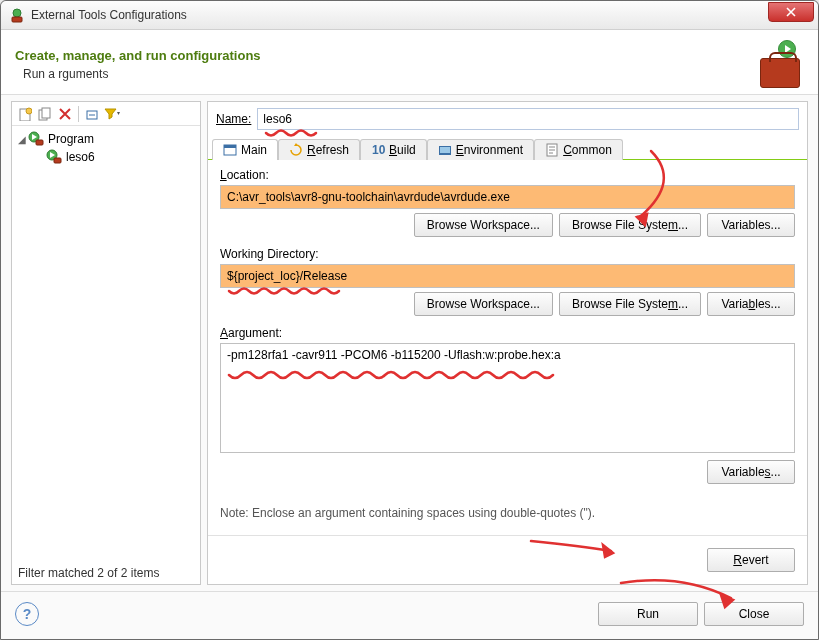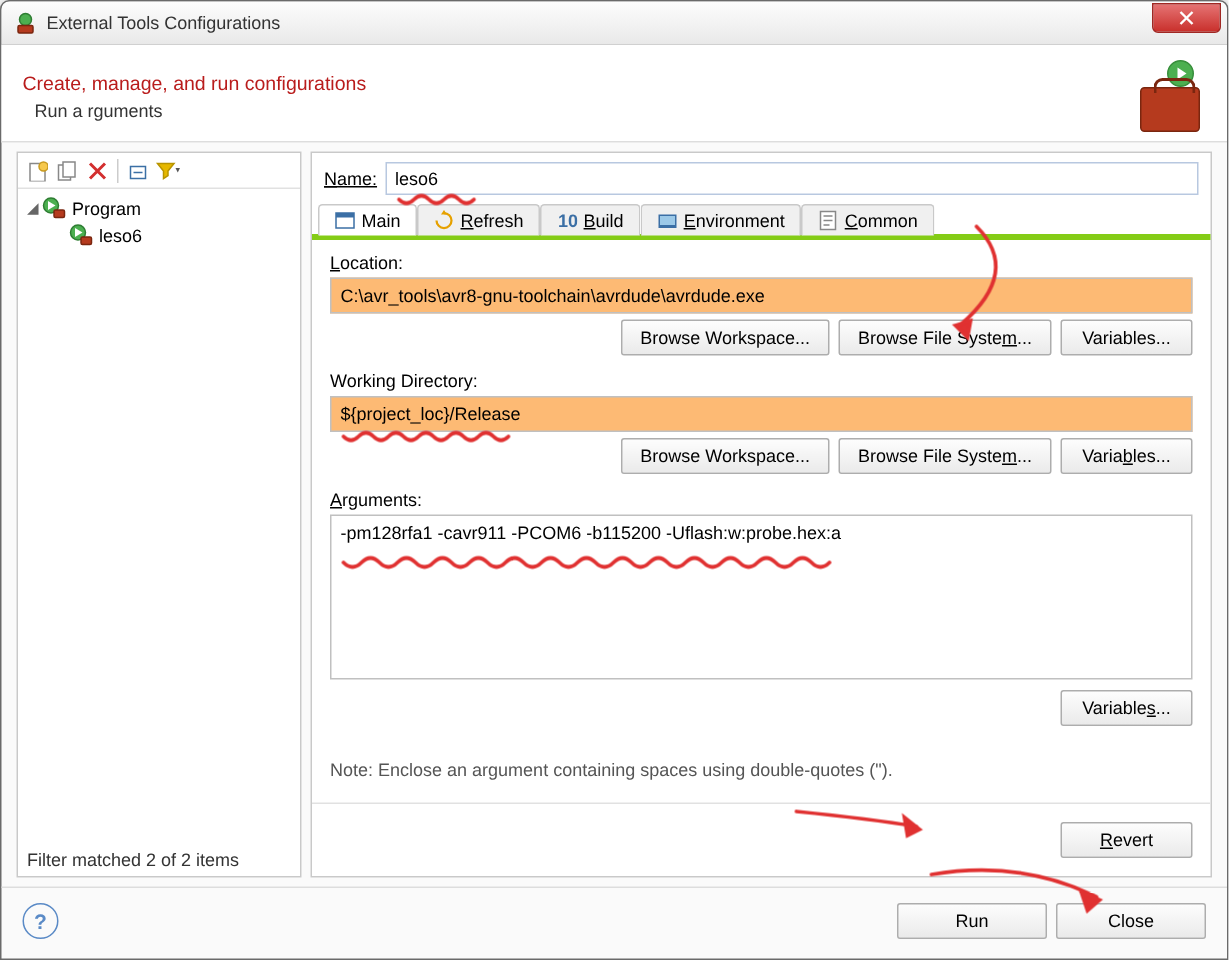--- a/index.html
+++ b/index.html
@@ -8,21 +8,21 @@
 .window { width: 819px; height: 640px; border: 1px solid #6a6a6a; border-radius: 6px 6px 0 0; background: #fafafa; box-shadow: 0 0 8px rgba(0,0,0,0.3); position:relative; }
 
 .titlebar { height: 29px; background: linear-gradient(#fdfdfd,#e9e9e9); border-bottom: 1px solid #d0d0d0; border-radius: 6px 6px 0 0; display:flex; align-items:center; padding: 0 4px 0 8px; }
 .titlebar .icon { width:16px; height:16px; margin-right:6px; display:inline-block; }
 .titlebar .title { flex:1; color:#333; }
 .titlebar .close-btn { width:46px; height:20px; background: linear-gradient(#e57373,#c9302c); border:1px solid #a02723; border-radius: 0 0 4px 4px; display:flex; align-items:center; justify-content:center; color:#fff; cursor:pointer; margin-top:-6px;}
 .titlebar .close-btn svg { width:10px; height:10px; }
 
 .header { padding: 10px 18px 6px 14px; background:#fff; border-bottom:1px solid #ddd; display:flex; align-items:center;}
 .header-text { flex:1; }
-.header-title { font-weight:normal; font-size:13px; color:#b91c1c; }
+.header-title { font-weight:bold; font-size:13px; color:#4d7c0f; }
 .header-sub { color:#333; margin-top:4px; margin-left:8px; }
 .header-icon { width:52px; height:48px; position:relative; }
 .header-icon .play { position:absolute; top:0; right:4px; width:18px; height:18px; background:#4caf50; border-radius:50%; border:1px solid #388e3c; display:flex;align-items:center;justify-content:center;}
 .header-icon .play::after{content:"";border-left:6px solid #fff;border-top:4px solid transparent;border-bottom:4px solid transparent;margin-left:2px;}
 .header-icon .toolbox { position:absolute; bottom:0; right:0; width:40px; height:30px; background:#b53a1e; border:1px solid #7a260f; border-radius:3px;}
 .header-icon .toolbox::before{content:"";position:absolute;top:-7px;left:8px;width:24px;height:8px;border:2px solid #7a260f;border-bottom:none;border-radius:6px 6px 0 0;}
 
 .body { display:flex; padding: 6px 10px; gap:6px; height: 496px; }
 
 .left-pane { width:190px; border:1px solid #c9c9c9; background:#fff; display:flex; flex-direction:column; }
@@ -36,21 +36,21 @@
 .tree-caret { width:10px; color:#666; font-size:10px;}
 .tree-icon { width:16px; height:16px; margin-right:4px; display:inline-block;}
 .tree-label { color:#000; }
 .filter-status { padding:4px 6px; color:#333;}
 
 .right-pane { flex:1; border:1px solid #c9c9c9; background:#fff; display:flex; flex-direction:column;}
 .name-row { display:flex; align-items:center; padding:6px 8px; gap:6px;}
 .name-row label { text-decoration:underline; text-decoration-style:solid; }
 .name-row label::first-letter{}
 .name-input { flex:1; border:1px solid #b8c8e0; padding:3px 5px; background:#fff;}
-.tabs { display:flex; border-bottom:4px solid #84cc16; padding-left:4px; gap:0; height:24px; align-items:flex-end;}
+.tabs { display:flex; border-bottom:1px solid #84cc16; padding-left:4px; gap:0; height:24px; align-items:flex-end;}
 .tab { border:1px solid #c9c9c9; border-bottom:none; padding:3px 10px; background:#f0f0f0; border-radius:3px 3px 0 0; display:flex; align-items:center; gap:4px; cursor:pointer; position:relative; top:1px;}
 .tab.active { background:#fff; }
 .tab-icon { width:14px; height:14px; display:inline-block;}
 .tab-label span.ul { text-decoration:underline; }
 
 .tab-content { flex:1; padding:8px 12px; overflow:auto;}
 .field-group { margin-bottom:10px;}
 .field-label { margin-bottom:3px;}
 .field-label span.ul{text-decoration:underline;}
 .text-input { width:100%; border:1px solid #c0c0c0; padding:4px 6px; background:#fdba74; }
@@ -235,21 +235,21 @@
           <div class="field-label">Working Directory:</div>
           <input class="text-input" value="${project_loc}/Release" style="">
           <div class="btn-row">
             <div class="btn">Browse Workspace...</div>
             <div class="btn"><span>Browse File Syste</span><span class="ul">m</span><span>...</span></div>
             <div class="btn"><span>Varia</span><span class="ul">b</span><span>les...</span></div>
           </div>
         </div>
 
         <div class="field-group">
-          <div class="field-label"><span class="ul">A</span><span>rguments:</span></div>
+          <div class="field-label"><span class="ul">A</span><span>argument:</span></div>
           <textarea class="textarea" style="">-pm128rfa1 -cavr911 -PCOM6 -b115200 -Uflash:w:probe.hex:a</textarea>
           <div class="btn-row">
             <div class="btn"><span>Variable</span><span class="ul">s</span><span>...</span></div>
           </div>
           <div class="note">Note: Enclose an argument containing spaces using double-quotes (").</div>
         </div>
       </div>
 
       <div class="apply-row">
         <div class="btn"><span class="ul">R</span><span>evert</span></div>

